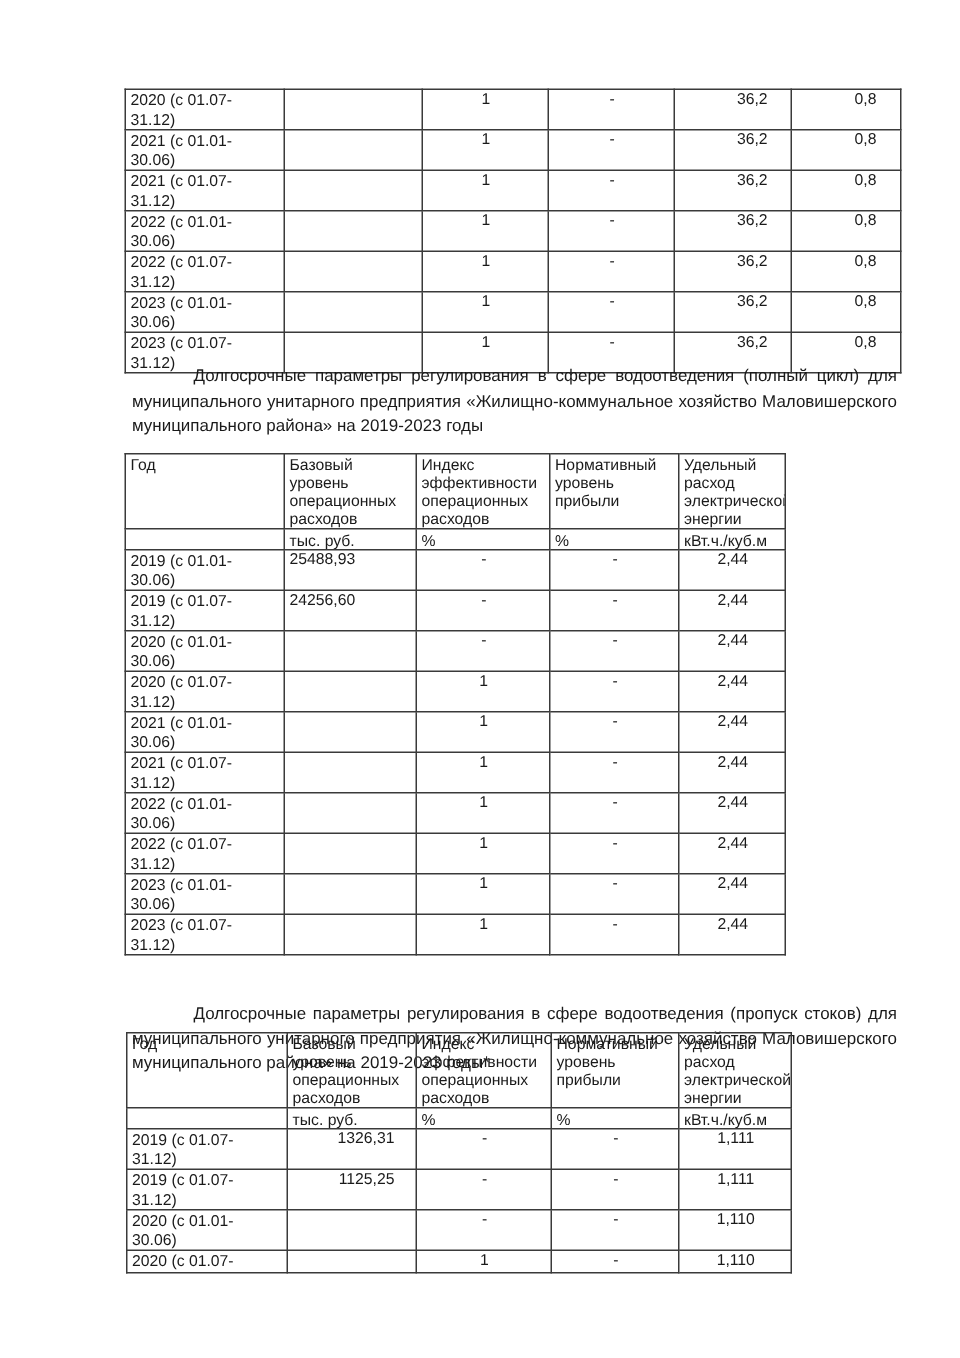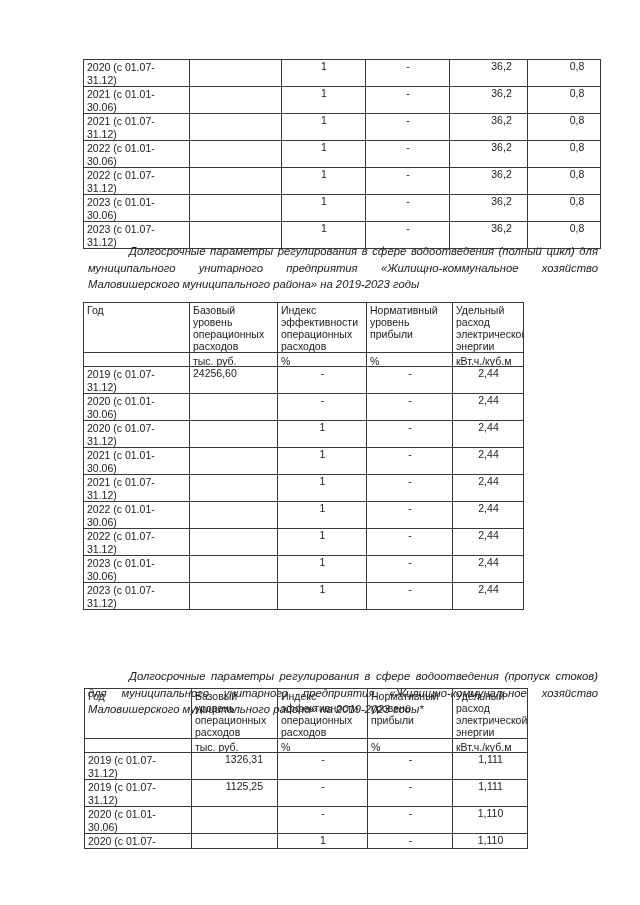--- a/index.html
+++ b/index.html
@@ -29,21 +29,21 @@
   #t2 tr.d { height: 26px; }
 
   #t3 { left: 84px; top: 688px; width: 443px; }
   #t3 tr.h { height: 50px; }
   #t3 tr.u { height: 10px; }
   #t3 tr.d { height: 25px; }
   #t3 tr.p { height: 14px; }
 
   .para {
     position: absolute; left: 88px; width: 510px; font-size: 11.3px; line-height: 16.5px;
-    text-align: justify; text-align-last: left; font-style: italic;
+    text-align: justify; text-align-last: left;
   }
   .para .ind { display: inline-block; width: 41px; }
   #p1 { top: 243px; }
   #p2 { top: 668px; }
   .r { text-align: right; padding-right: 14px; }
   .off { padding-left: 28px; margin-top: 12px; }
 </style>
 </head>
 <body>
 
@@ -134,20 +134,27 @@
       <td class="hdr">Нормативный уровень прибыли</td>
       <td class="hdr">Удельный расход электрической энергии</td>
     </tr>
     <tr class="u">
       <td class="unit"></td>
       <td class="unit">тыс. руб.</td>
       <td class="unit">%</td>
       <td class="unit">%</td>
       <td class="unit">кВт.ч./куб.м</td>
     </tr>
+  <tr class="d">
+        <td class="yr">2019 (с 01.01-<br>30.06)</td>
+        <td class="base" style="text-align: left;">25488,93</td>
+        <td class="c">-</td>
+        <td class="c">-</td>
+        <td class="c">2,44</td>
+      </tr>
       <tr class="d">
         <td class="yr">2019 (с 01.07-<br>31.12)</td>
         <td class="base" style="padding-right: 8px;">24256,60</td>
         <td class="c">-</td>
         <td class="c">-</td>
         <td class="c">2,44</td>
       </tr>
       <tr class="d">
         <td class="yr">2020 (с 01.01-<br>30.06)</td>
         <td class="base"></td>

